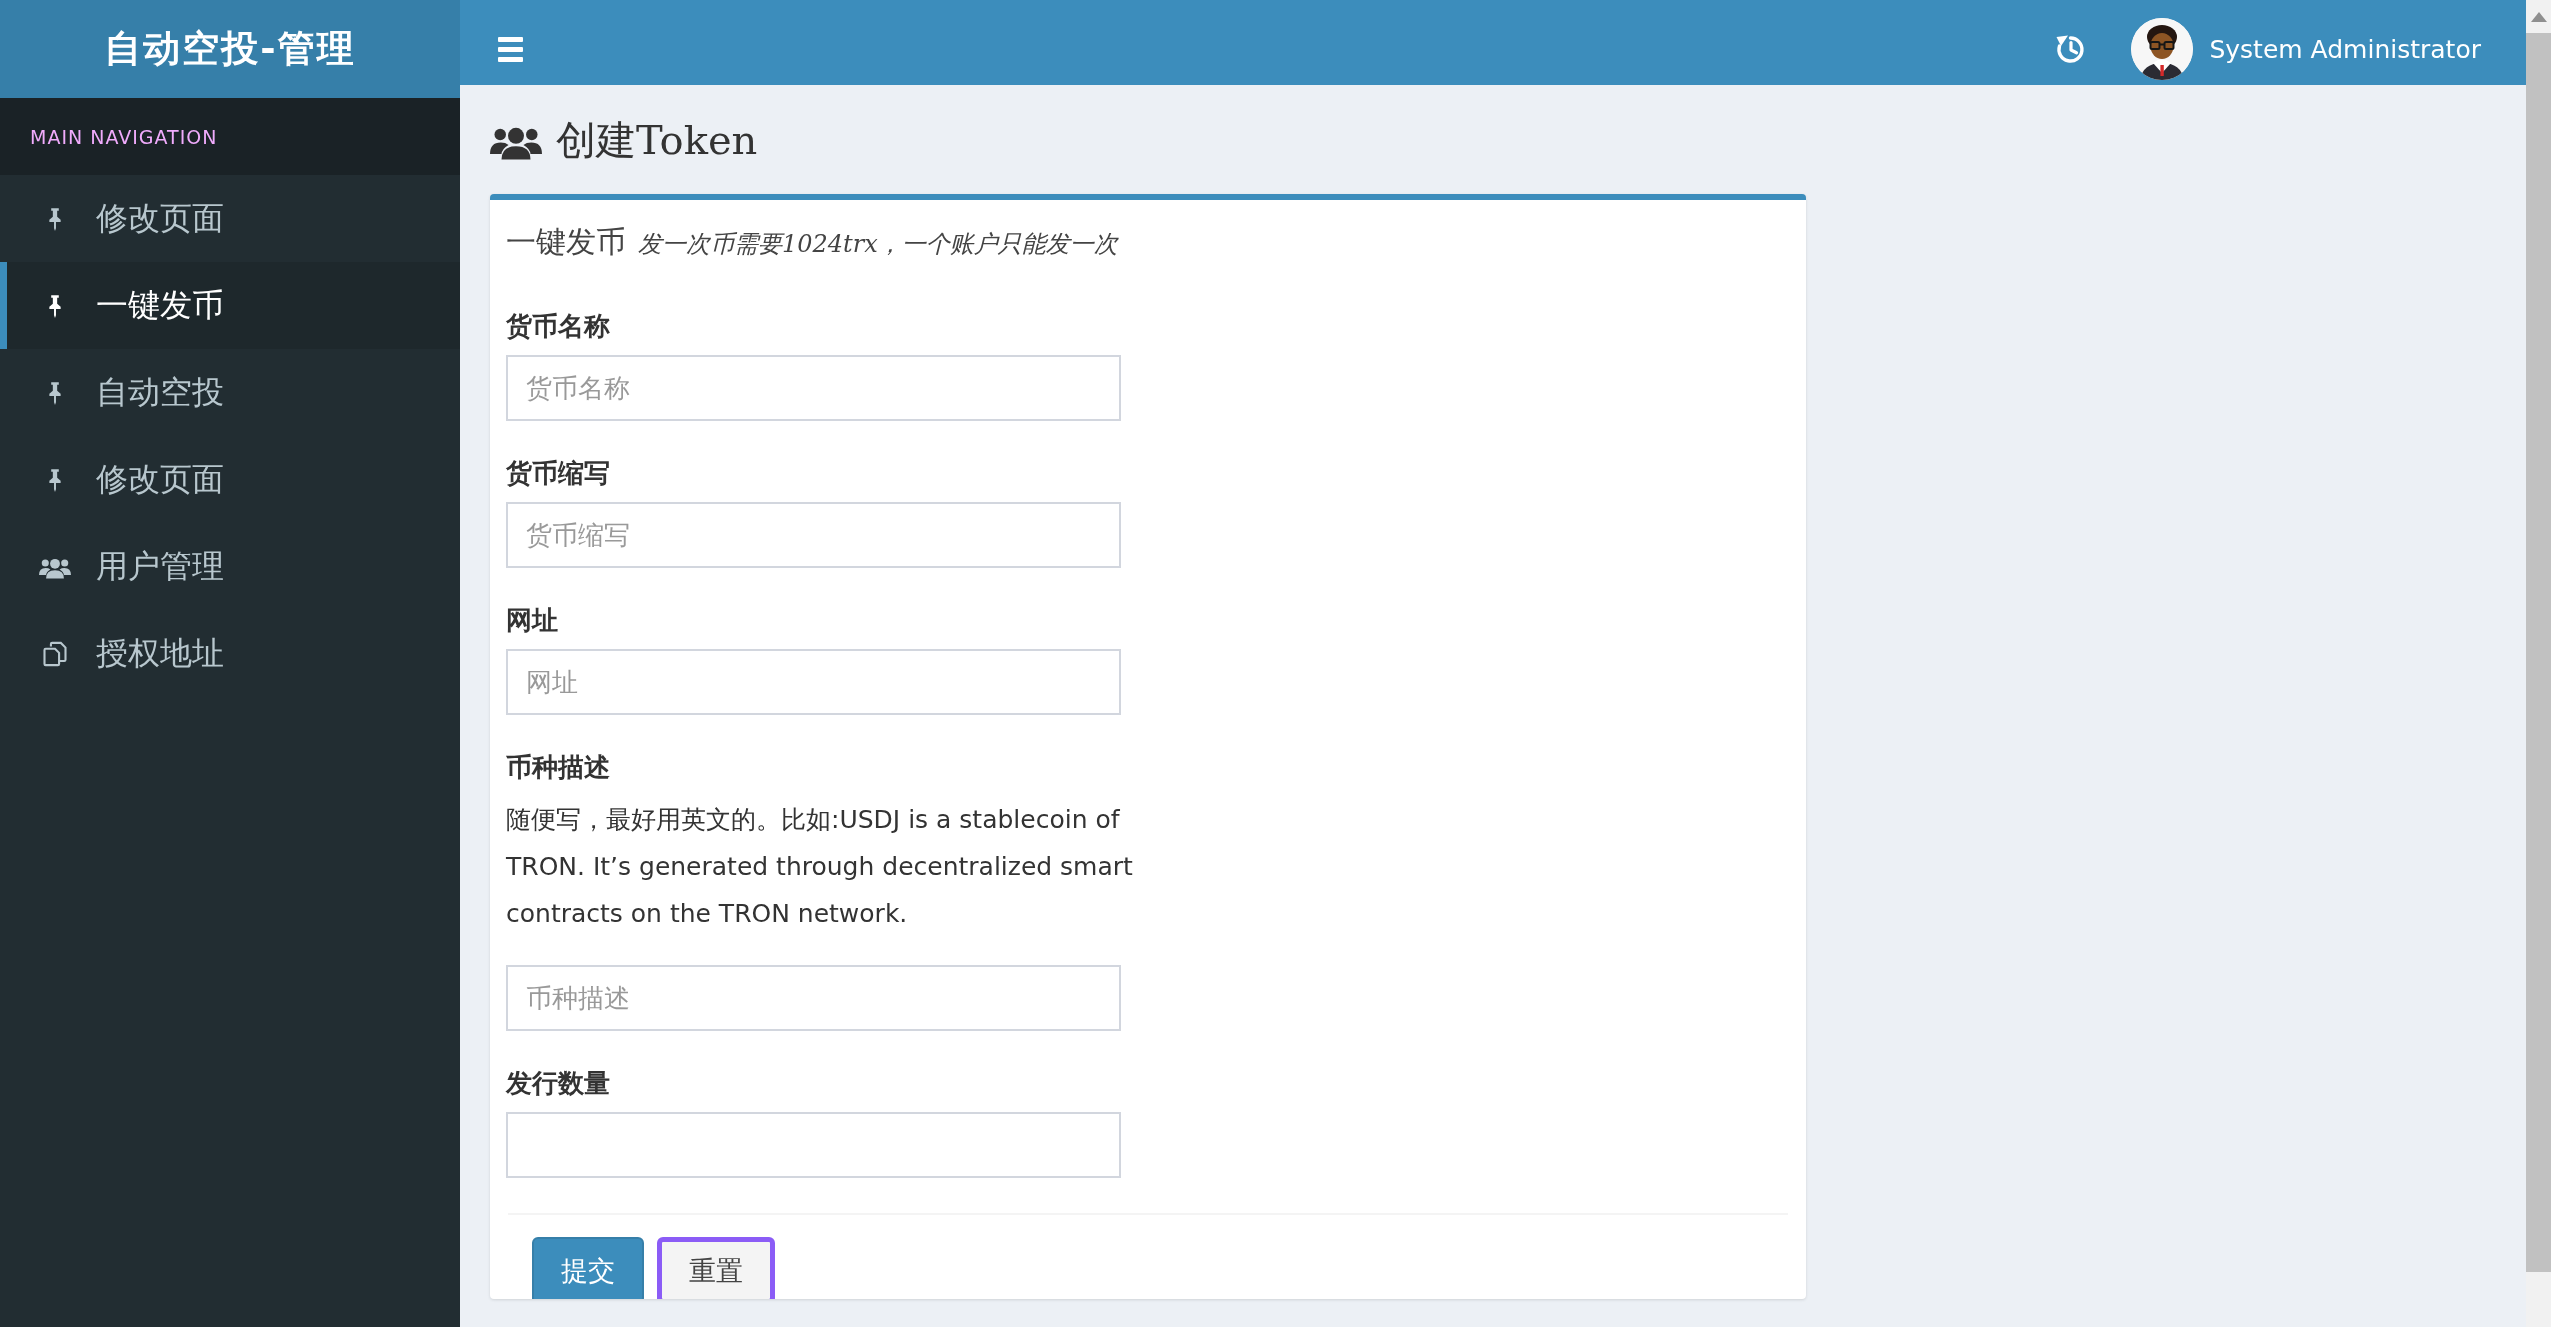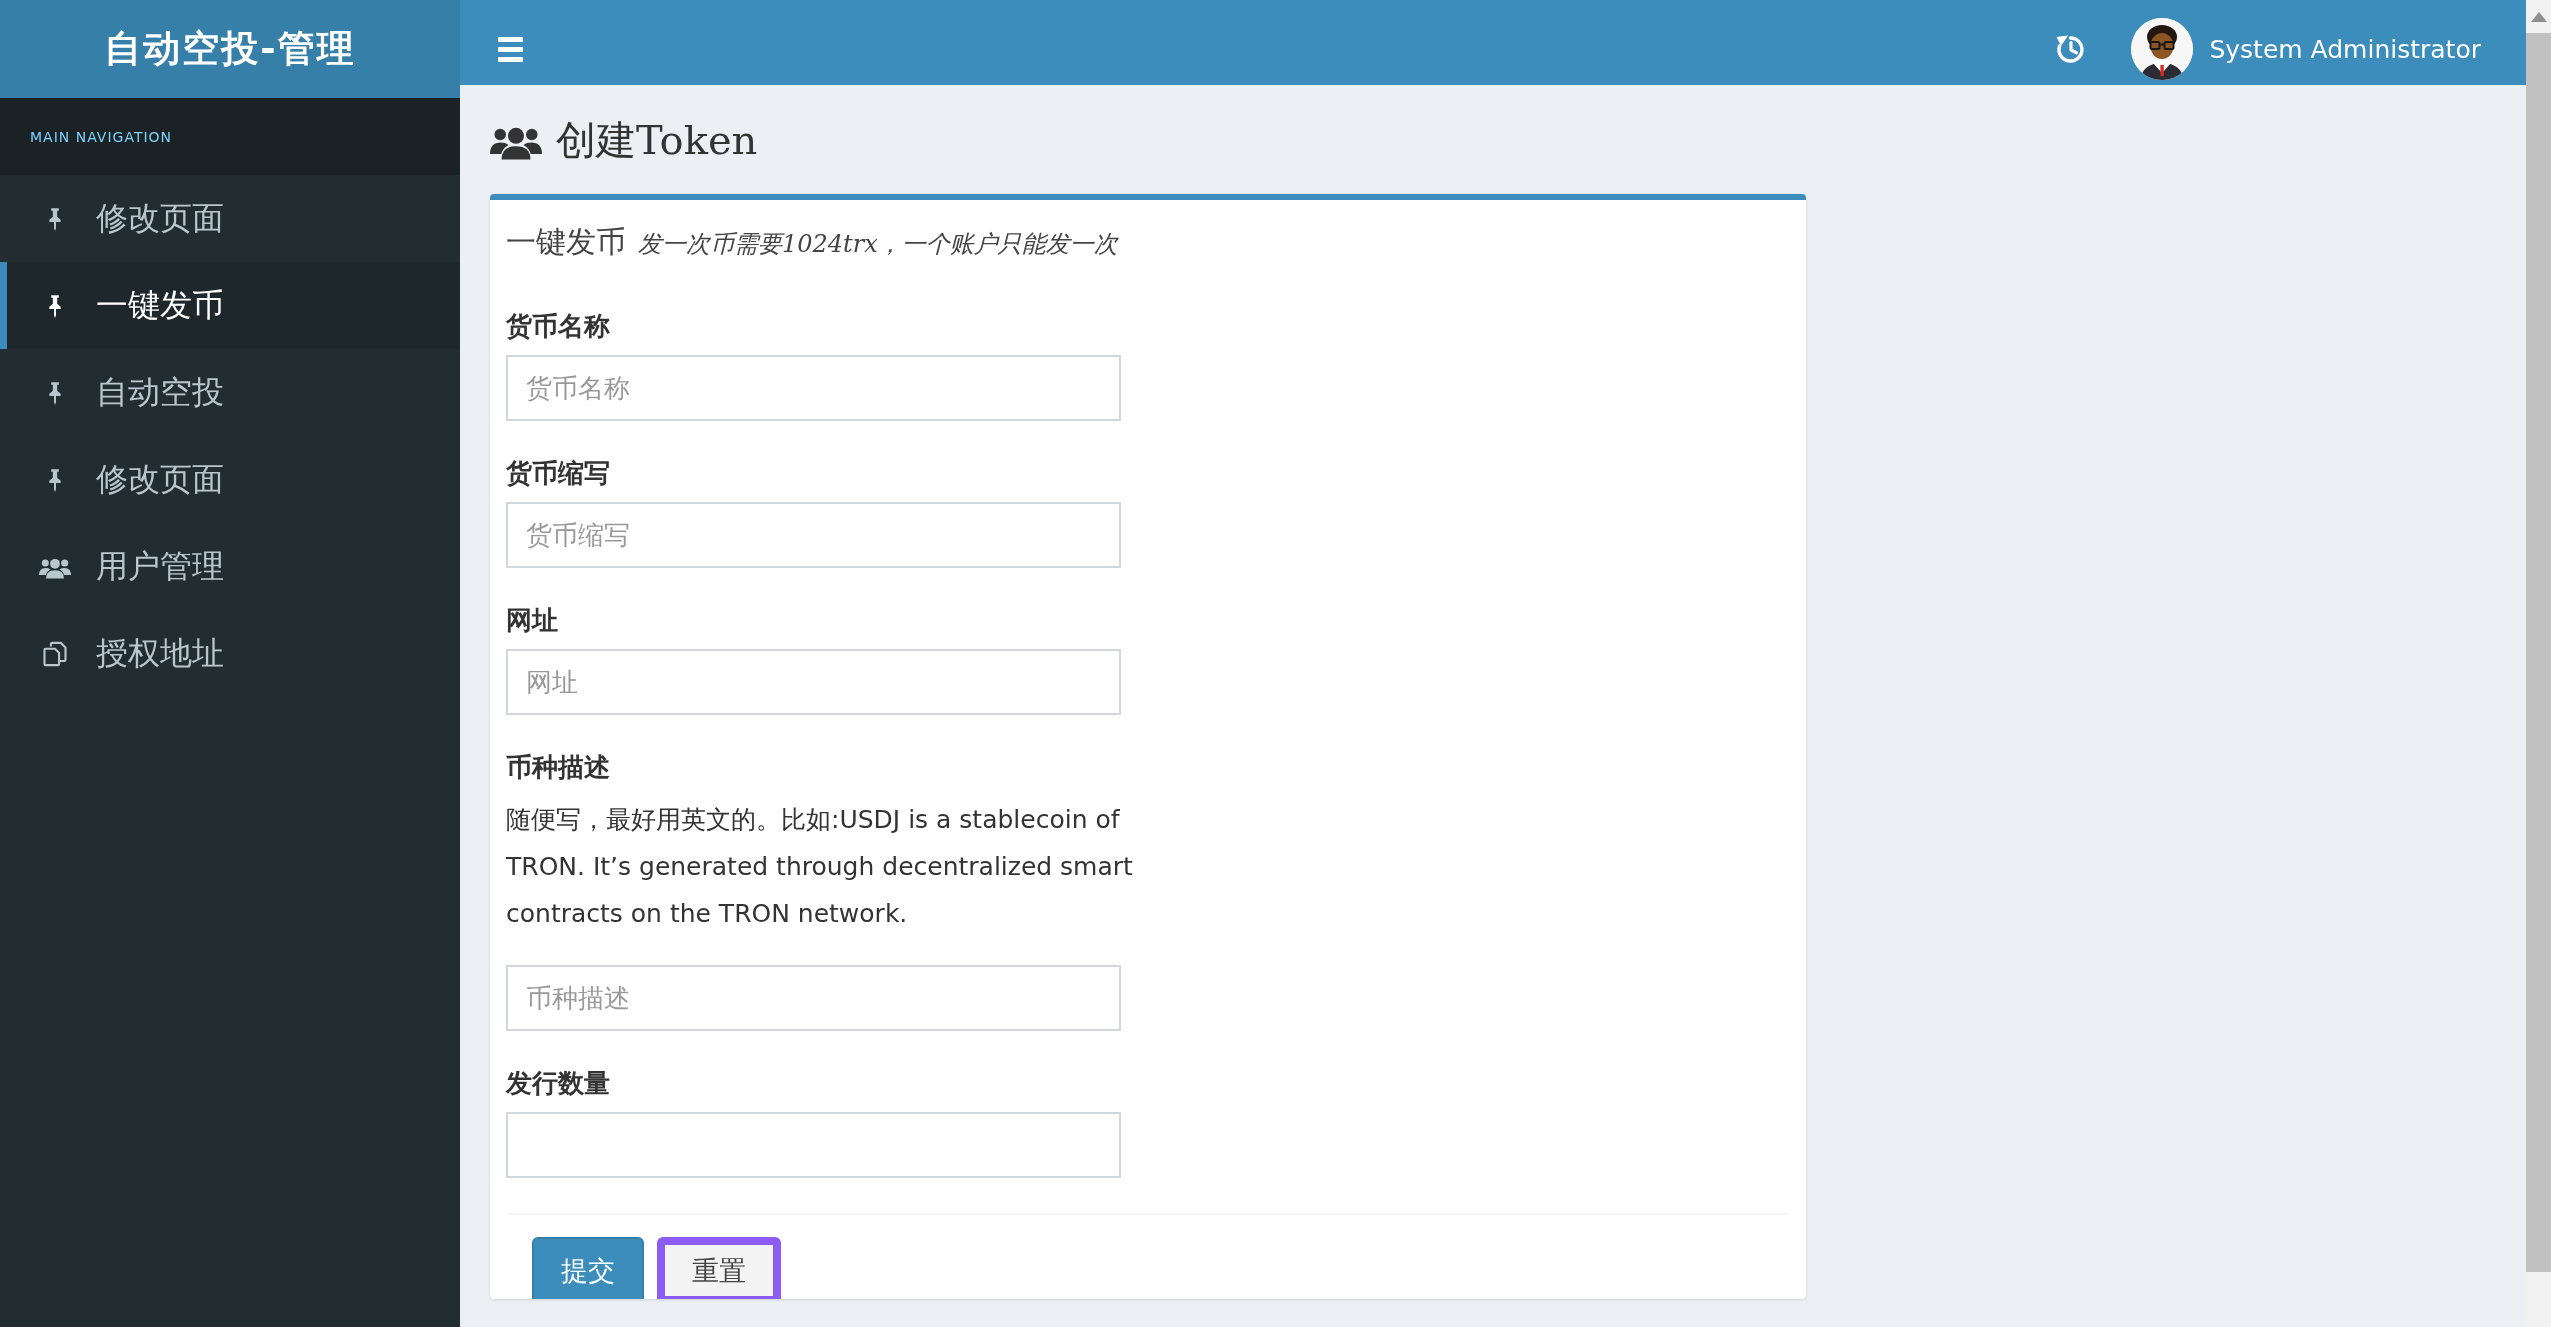--- a/index.html
+++ b/index.html
@@ -15,21 +15,21 @@
   .hamburger { margin-left:28px; padding:10px; cursor:pointer; }
   .hamburger .bar { display:block; width:25px; height:5px; background:#fff; margin:5px 0; border-radius:1px; }
   .navbar-right { display:flex; align-items:center; margin-right:70px; }
   .history-btn { width:60px; display:flex; justify-content:center; cursor:pointer; }
   .user-menu { display:flex; align-items:center; margin-left:30px; cursor:pointer; }
   .avatar { width:62px; height:62px; border-radius:50%; overflow:hidden; background:#f7f7f7; display:block; }
   .username { color:#fff; font-size:25px; margin-left:16px; }
 
   
   .sidebar { position:absolute; left:0; top:98px; width:460px; height:1229px; background:#222d32; }
-  .sidebar-header { height:77px; background:#1a2226; color:#7dd3fc; font-size:14px;
+  .sidebar-header { height:77px; background:#1a2226; color:#f0abfc; font-size:19px;
                     display:flex; align-items:center; padding-left:30px; letter-spacing:1px; }
   .menu { list-style:none; }
   .menu-item { height:87px; display:flex; align-items:center; padding-left:38px; color:#b8c7ce;
                font-size:32px; cursor:pointer; }
   .menu-item .mi-icon { width:34px; display:flex; justify-content:center; margin-right:24px; color:inherit; }
   .menu-item.active { background:#1e282c; color:#fff; border-left:7px solid #3c8dbc; padding-left:31px; }
 
   
   .content { position:absolute; left:460px; top:85px; width:2066px; height:1229px; background:#ecf0f5; }
   .page-header { display:flex; align-items:center; padding:28px 0 0 30px; color:#333; }
@@ -47,21 +47,21 @@
   .form-control { width:615px; height:66px; border:2px solid #d2d6de; background:#fff; padding:0 18px;
                   font-size:26px; color:#555; border-radius:0; outline:none;
                   font-family:"DejaVu Serif","Liberation Serif",serif; }
   .form-control::placeholder { color:#999; opacity:1; }
   .help-text { width:632px; font-size:25px; line-height:47px; color:#333; margin:0 0 28px 0;
                font-family:"DejaVu Sans","Liberation Sans",sans-serif; }
   .box-footer { margin:0 18px; border-top:2px solid #f4f4f4; padding:22px 0 0 24px; }
   .btn { height:67px; padding:0 27px; font-size:27px; border-radius:6px; cursor:pointer;
          font-family:"DejaVu Serif","Liberation Serif",serif; }
   .btn-primary { background:#3c8dbc; border:2px solid #367fa9; color:#fff; }
-  .btn-default { background:#f4f4f4; border:8px solid #8b5cf6; color:#444; margin-left:8px; }
+  .btn-default { background:#f4f4f4; border:5px solid #8b5cf6; color:#444; margin-left:8px; }
 
   
   .scrollbar { position:absolute; right:0; top:0; width:25px; height:1327px; background:#f1f1f1; z-index:50; }
   .sb-up { height:33px; display:flex; align-items:center; justify-content:center; cursor:pointer; }
   .sb-up .tri { width:0; height:0; border-left:8px solid transparent; border-right:8px solid transparent;
                 border-bottom:10px solid #8f8f8f; }
   .sb-thumb { position:absolute; top:33px; left:0; width:25px; height:1239px; background:#c1c1c1; cursor:grab; }
 </style>
 </head>
 <body>

